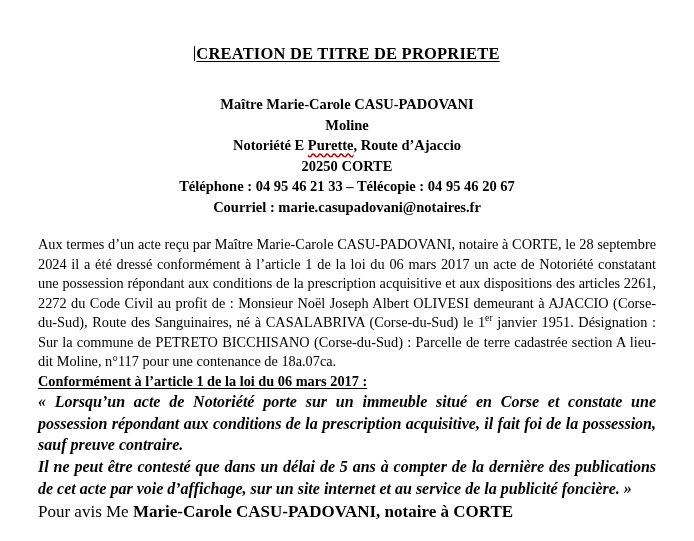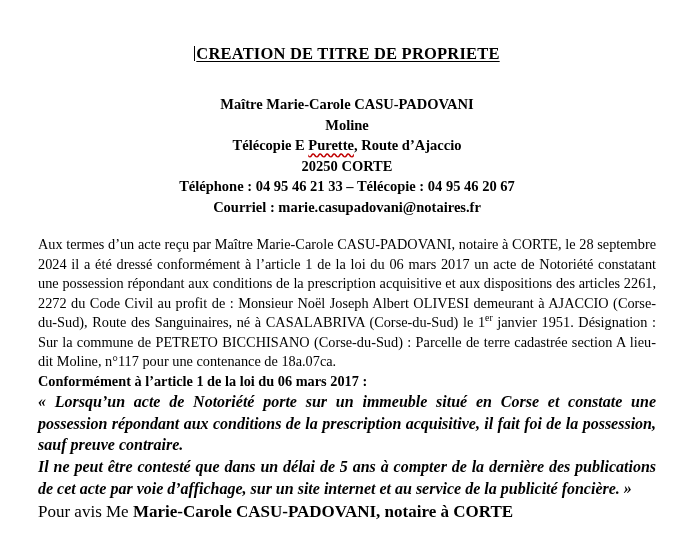--- a/index.html
+++ b/index.html
@@ -54,20 +54,21 @@
     text-align: justify;
     text-justify: inter-word;
     margin: 0;
   }
   .body-text p {
     margin: 0;
     text-indent: 0;
   }
   .subhead {
     font-weight: bold;
+    text-decoration: underline;
     text-underline-offset: 2px;
     font-size: 14.3px;
     display: block;
     margin: 0;
     text-align: left;
   }
   .italic-block {
     font-style: italic;
     font-weight: bold;
     font-size: 16px;
@@ -99,21 +100,21 @@
 </head>
 <body>
 
 <div class="page">
 
   <h1 class="title"><span class="caret"></span><span class="u">CREATION DE TITRE DE PROPRIETE</span></h1>
 
   <div class="heading-block">
     <span class="line">Maître Marie-Carole CASU-PADOVANI</span>
     <span class="line">Moline</span>
-    <span class="line"><span>Télécopie E </span><span class="squiggle">Purette</span><span>, Route d’Ajaccio</span></span>
+    <span class="line"><span>Notoriété E </span><span class="squiggle">Purette</span><span>, Route d’Ajaccio</span></span>
     <span class="line">20250 CORTE</span>
     <span class="line">Téléphone : 04 95 46 21 33 – Télécopie : 04 95 46 20 67</span>
     <span class="line">Courriel : marie.casupadovani@notaires.fr</span>
   </div>
 
   <div class="body-text">
     <p><span>Aux termes d’un acte reçu par Maître Marie-Carole CASU-PADOVANI, notaire à CORTE, le 28 septembre 2024 il a été dressé conformément à l’article 1 de la loi du 06 mars 2017 un acte de Notoriété constatant une possession répondant aux conditions de la prescription acquisitive et aux dispositions des articles 2261, 2272 du Code Civil au profit de : Monsieur Noël Joseph Albert OLIVESI demeurant à AJACCIO (Corse-du-Sud), Route des Sanguinaires, né à CASALABRIVA (Corse-du-Sud) le 1</span><sup>er</sup><span> janvier 1951. Désignation : Sur la commune de PETRETO BICCHISANO (Corse-du-Sud) : Parcelle de terre cadastrée section A lieu-dit Moline, n°117 pour une contenance de 18a.07ca.</span></p>
 
     <span class="subhead">Conformément à l’article 1 de la loi du 06 mars 2017 :</span>
 

